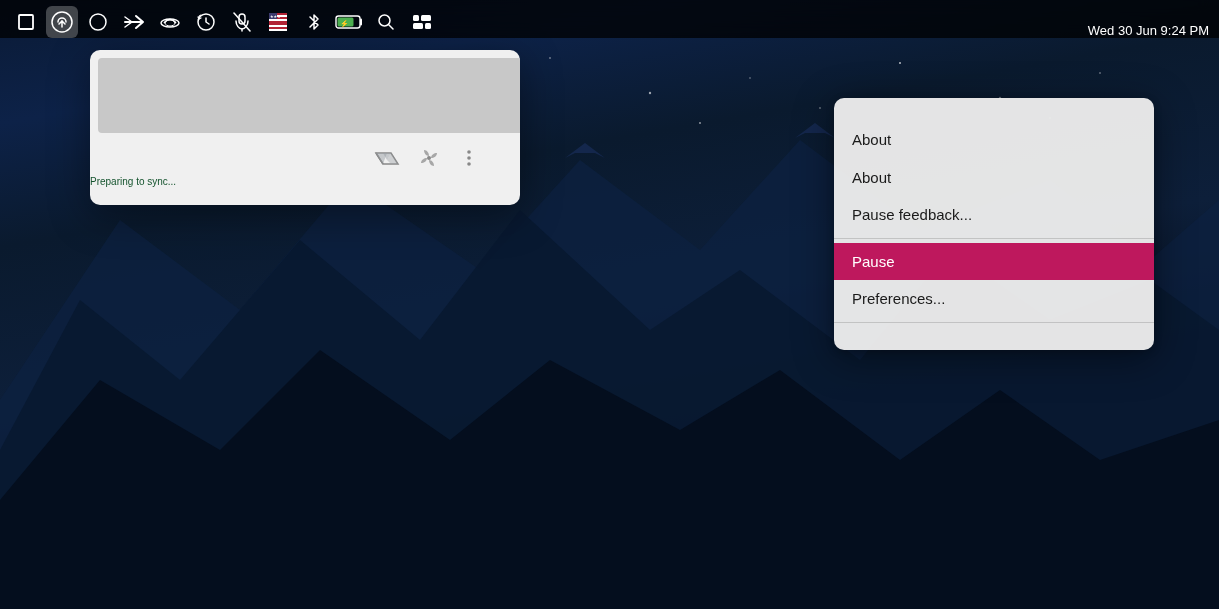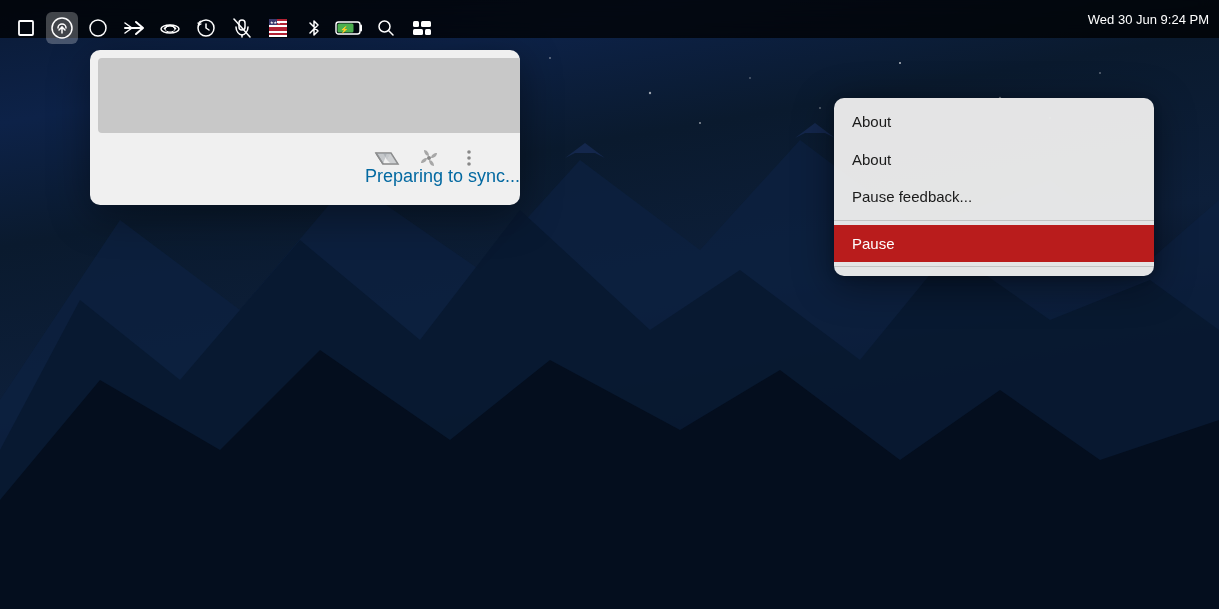--- a/index.html
+++ b/index.html
@@ -38,23 +38,23 @@
     
     .menubar {
       position: absolute;
       top: 0;
       left: 0;
       right: 0;
       height: 38px;
       background: rgba(0,0,0,0.75);
       backdrop-filter: blur(10px);
       display: flex;
-      align-items: flex-start;
+      align-items: flex-end;
       justify-content: space-between;
-      padding: 12px 10px;
+      padding: 0 10px;
       z-index: 100;
     }
 
     .menubar-left {
       display: flex;
       align-items: center;
       gap: 4px;
     }
 
     .menubar-icon {
@@ -116,50 +116,50 @@
       display: flex;
       align-items: center;
       gap: 16px;
     }
 
     .backup-popup-status {
       position: absolute;
       bottom: 18px;
       left: 0;
       right: 0;
-      text-align: right;
-      font-size: 18px;
-      color: #0369a1;
+      text-align: left;
+      font-size: 10px;
+      color: #14532d;
       font-weight: 400;
     }
 
     
     .context-menu {
       position: absolute;
       top: 98px;
       right: 65px;
       width: 320px;
       background: rgba(235, 235, 235, 0.97);
       border-radius: 10px;
       box-shadow: 0 8px 40px rgba(0,0,0,0.45), 0 2px 8px rgba(0,0,0,0.2);
       overflow: hidden;
       z-index: 200;
-      padding: 5px 0;
+      padding: 23px 0;
     }
 
     .menu-item {
       padding: 9px 18px;
       font-size: 15px;
       color: #1a1a1a;
       cursor: pointer;
       line-height: 1.3;
     }
 
     .menu-item.highlighted {
-      background: #b91c1c;
+      background: #be185d;
       color: white;
     }
 
     .menu-divider {
       height: 1px;
       background: rgba(0,0,0,0.15);
       margin: 4px 0;
     }
 
   </style>
@@ -337,14 +337,15 @@
   </div>
   <div class="backup-popup-status">Preparing to sync...</div>
 </div>
 
 <div class="context-menu">
   <div class="menu-item">About</div>
   <div class="menu-item">About</div>
   <div class="menu-item">Pause feedback...</div>
   <div class="menu-divider"></div>
   <div class="menu-item highlighted">Pause</div>
+  <div class="menu-item">Preferences...</div>
   <div class="menu-divider"></div>
 </div>
 
 </body></html>

